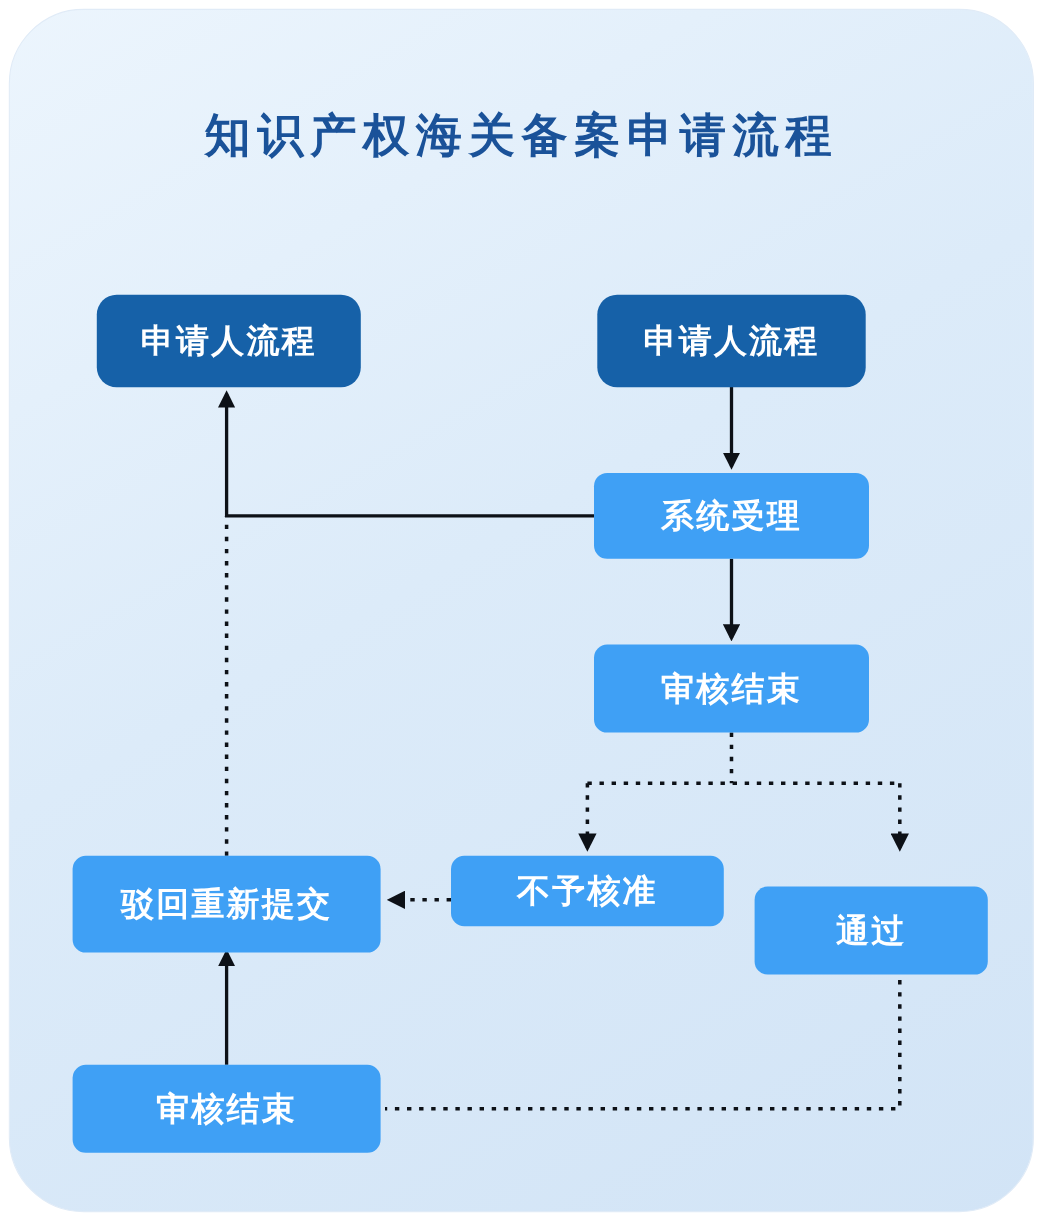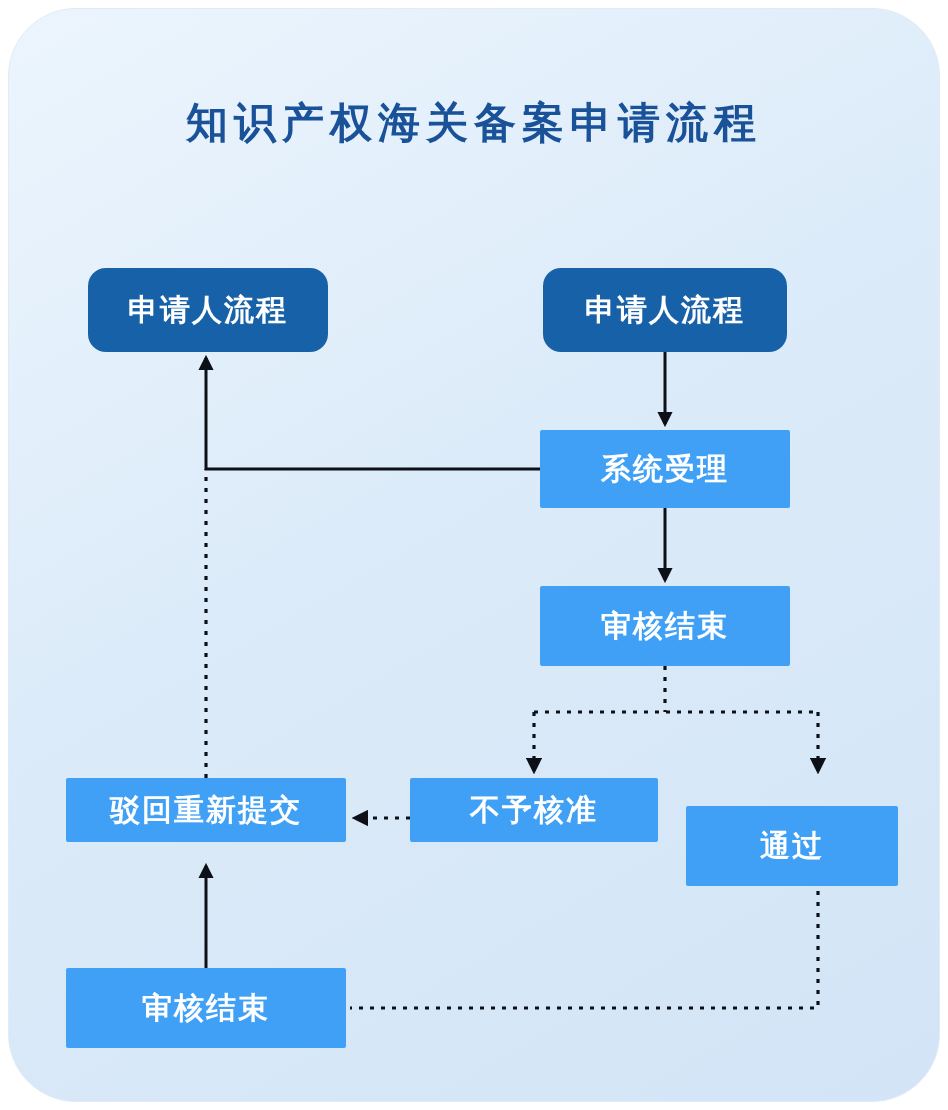--- a/index.html
+++ b/index.html
@@ -48,21 +48,21 @@
     font-size: 30px;
     letter-spacing: 2px;
     white-space: nowrap;
   }
   .node-dark {
     background: var(--dark-node, #1661a8);
     border-radius: 18px;
   }
   .node-light {
     background: var(--light-node, #3fa0f5);
-    border-radius: 2px;
+    border-radius: 12px;
   }
   .ln {
     stroke: var(--line-color, #0d1117);
     stroke-width: 3;
     fill: none;
   }
   .dot {
     stroke: var(--line-color, #0d1117);
     stroke-width: 3.2;
     stroke-dasharray: 4 7;
@@ -103,15 +103,15 @@
 <div class="node node-dark" style="left:543px; top:268px; width:244px; height:84px;">申请人流程</div>
 
 <div class="node node-light" style="left:540px; top:430px; width:250px; height:78px;">系统受理</div>
 
 <div class="node node-light" style="left:540px; top:586px; width:250px; height:80px;">审核结束</div>
 
 <div class="node node-light" style="left:410px; top:778px; width:248px; height:64px;">不予核准</div>
 
 <div class="node node-light" style="left:686px; top:778px; width:212px; height:80px;margin-top:28px;">通过</div>
 
-<div class="node node-light" style="left:66px; top:778px; width:280px; height:64px;">驳回重新提交</div>
+<div class="node node-light" style="left:66px; top:778px; width:280px; height:88px;">驳回重新提交</div>
 
 <div class="node node-light" style="left:66px; top:968px; width:280px; height:80px;">审核结束</div>
 
 </body></html>

